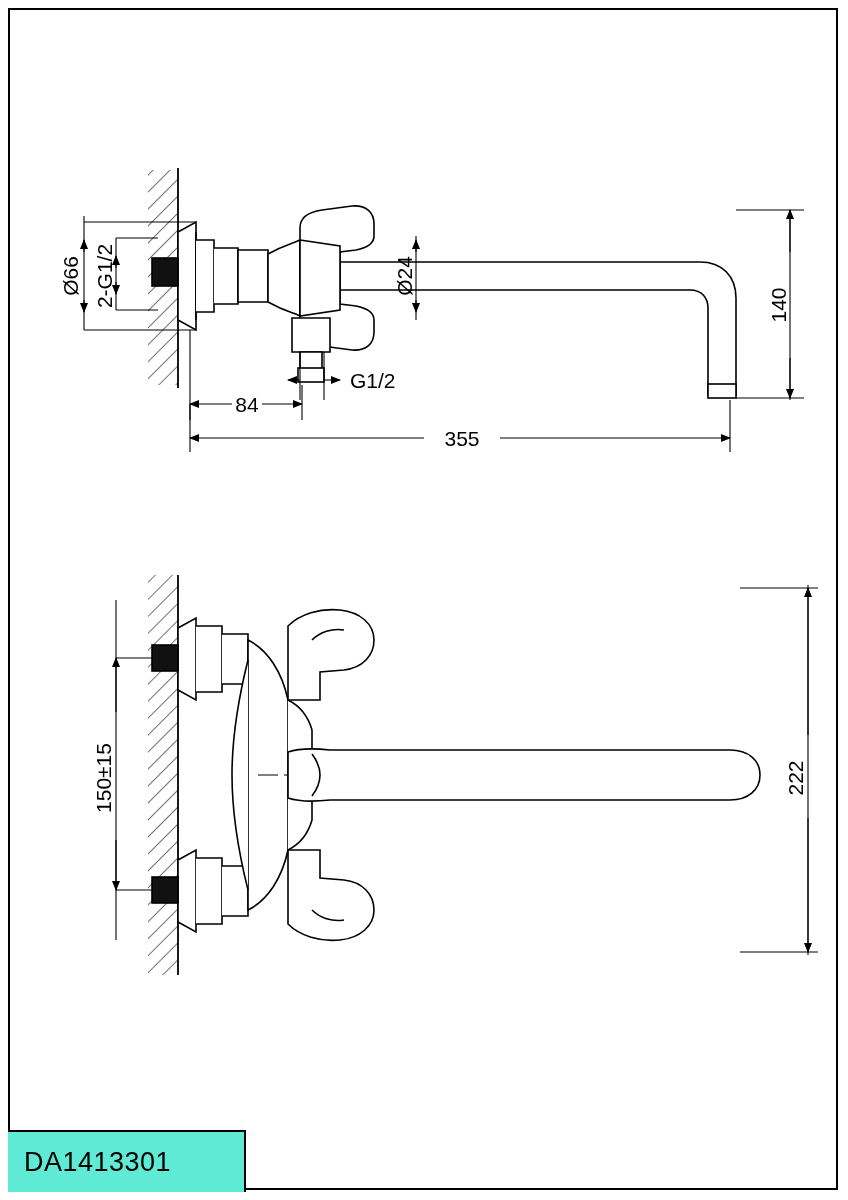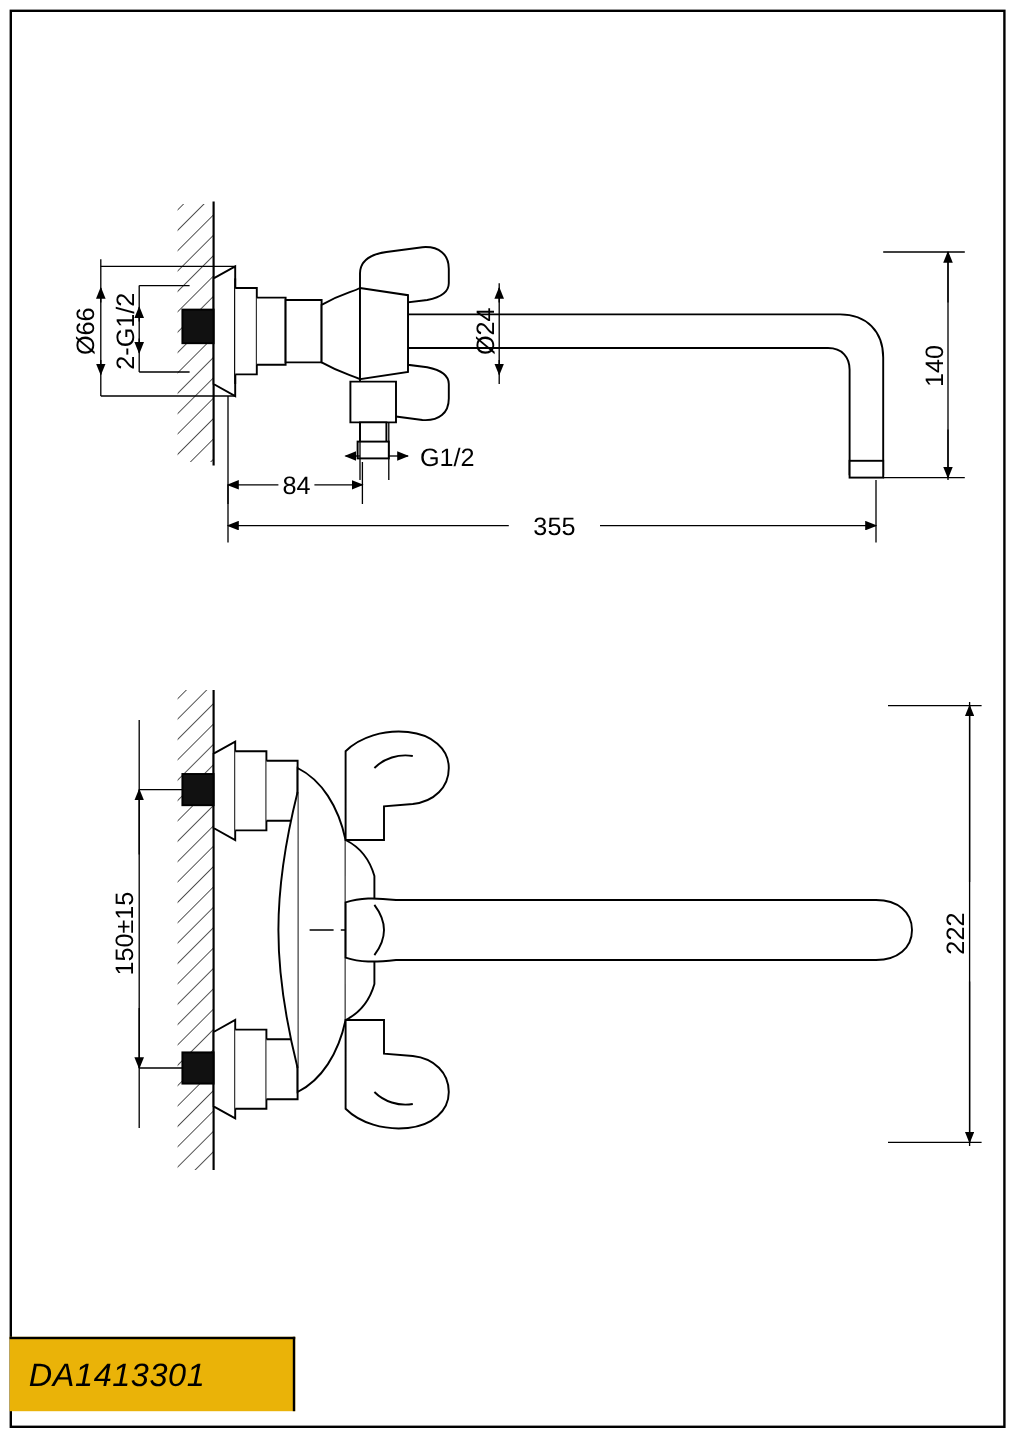--- a/index.html
+++ b/index.html
@@ -22,31 +22,30 @@
     left: 8px;
     top: 8px;
     width: 830px;
     height: 1182px;
     border: 2px solid #000;
     box-sizing: border-box;
   }
   .titleblock {
     position: absolute;
     left: 8px;
-    bottom: 24px;
+    bottom: 8px;
     width: 238px;
     height: 62px;
     border-right: 2px solid #000;
     border-top: 2px solid #000;
     box-sizing: border-box;
     display: flex;
     align-items: center;
     justify-content: flex-start;
-    background: #eab308;
-    font-style: italic;
+    background: #5eead4;
   }
   .titleblock .code {
     font-size: 27px;
     letter-spacing: 0.5px;
     color: #000;
     padding-left: 16px;
     font-family: "Liberation Sans", sans-serif;
   }
   svg.draw {
     position: absolute;

